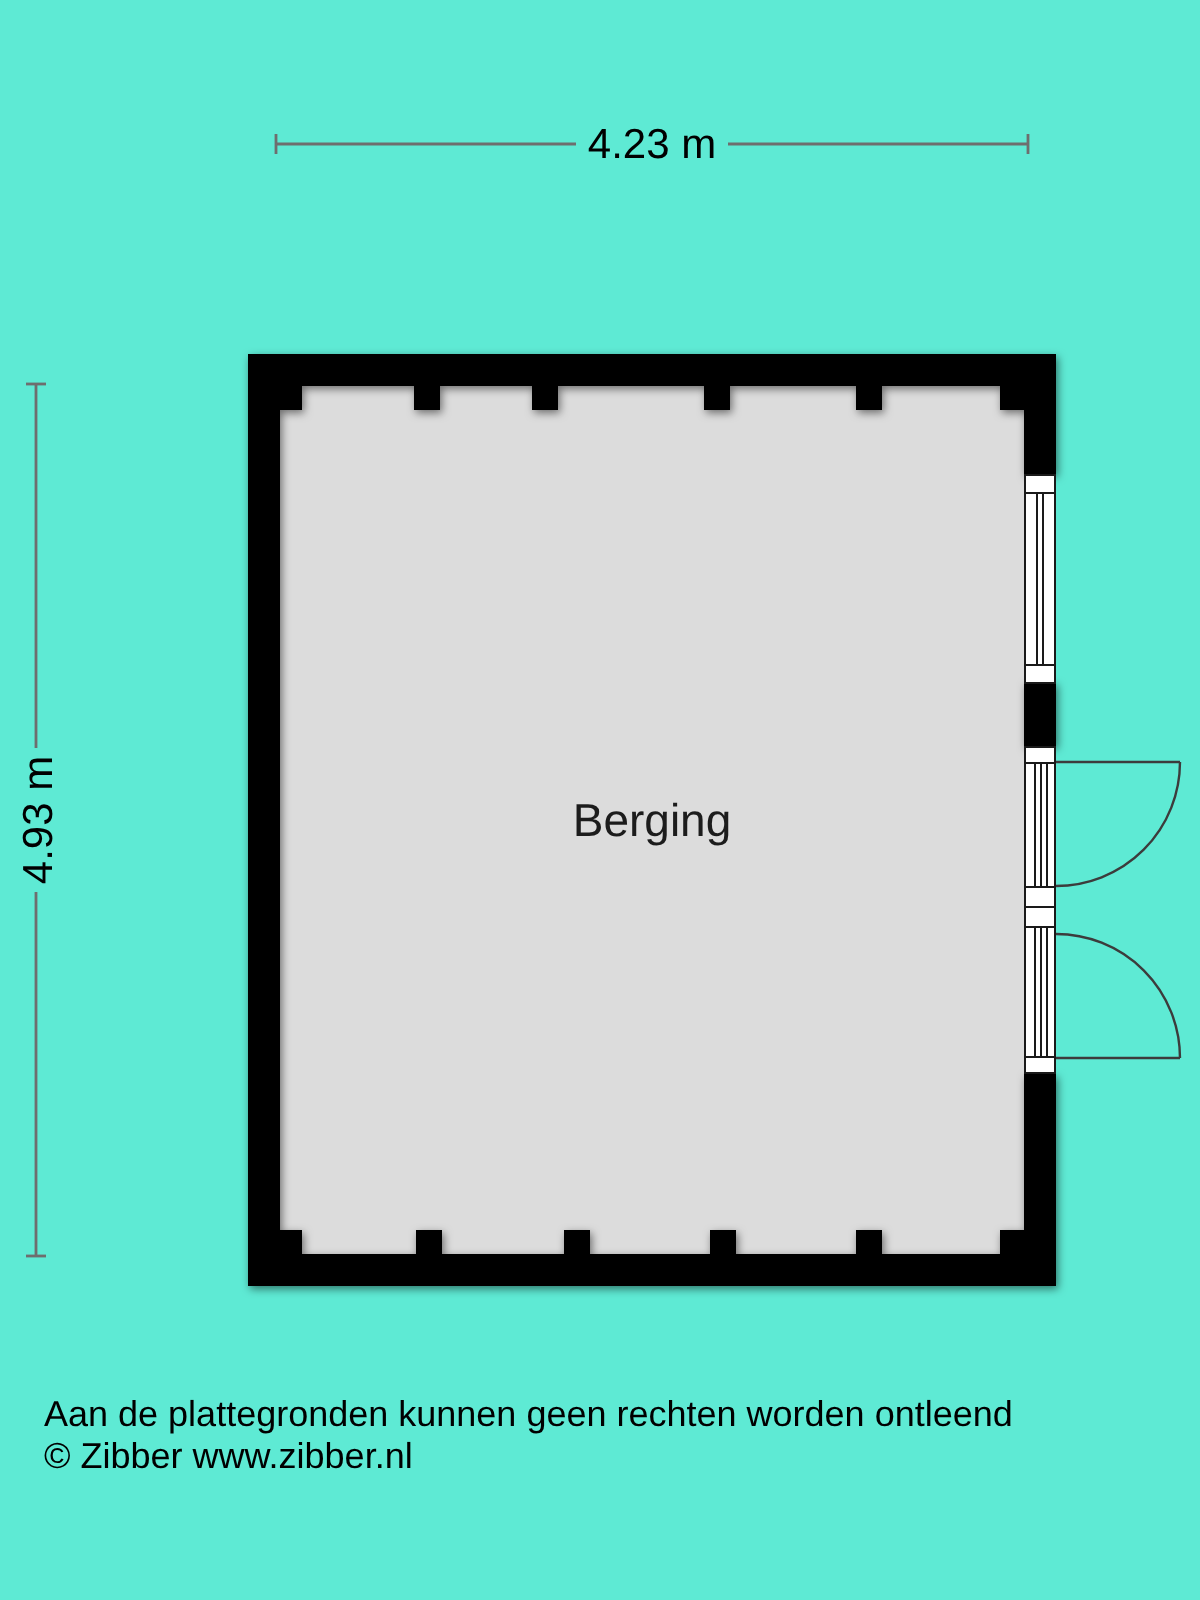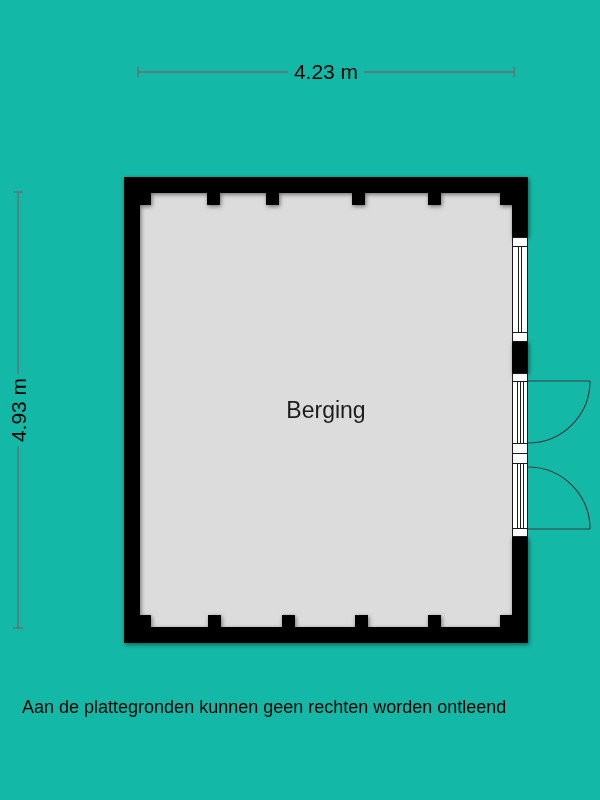--- a/index.html
+++ b/index.html
@@ -4,21 +4,21 @@
 <style>
   html, body {
     margin: 0;
     padding: 0;
     background: #ffffff;
   }
   .canvas {
     position: relative;
     width: 600px;
     height: 800px;
-    background: #14b8a6;
+    background: #5eead4;
     overflow: hidden;
     font-family: "Liberation Sans", sans-serif;
   }
   svg { display: block; }
   svg text {
     font-family: "Liberation Sans", sans-serif;
     fill: #000000;
   }
   .dim-label { font-size: 21px; }
   .room-label { font-size: 23px; fill: #1c1c1c; }
@@ -114,15 +114,16 @@
       <line x1="13" y1="192" x2="23" y2="192"></line>
       <line x1="13" y1="628" x2="23" y2="628"></line>
       <text class="dim-label" x="26" y="410" text-anchor="middle" stroke="none" transform="rotate(-90 26 410)">4.93 m</text>
     </g>
 
     <text class="room-label" x="326" y="418" text-anchor="middle">Berging</text>
   </svg>
 
   <div class="footer">
     <div>Aan de plattegronden kunnen geen rechten worden ontleend</div>
+    <div>© Zibber www.zibber.nl</div>
   </div>
 
 </div>
 
 </body></html>

